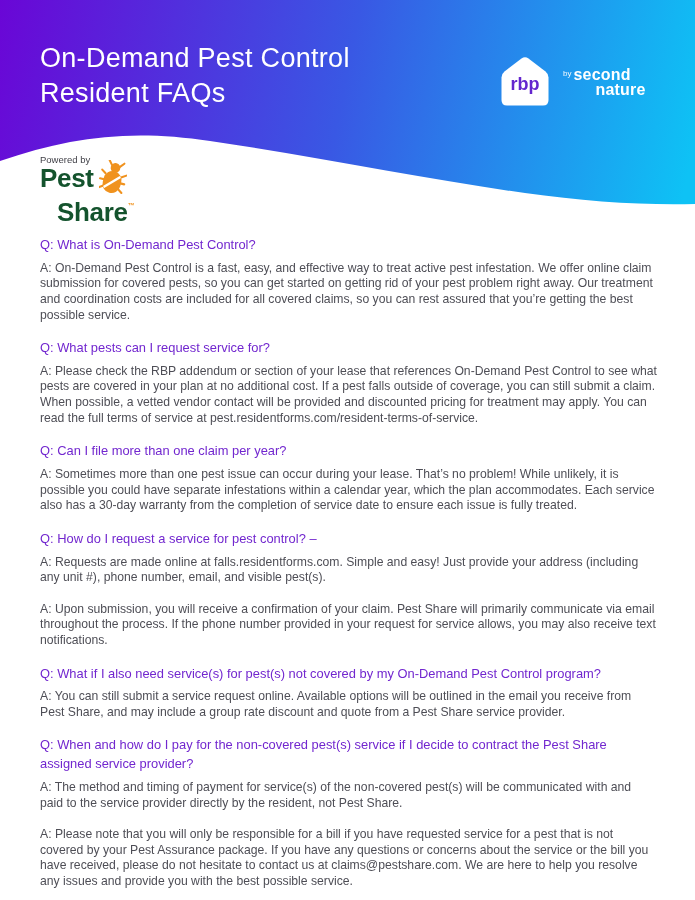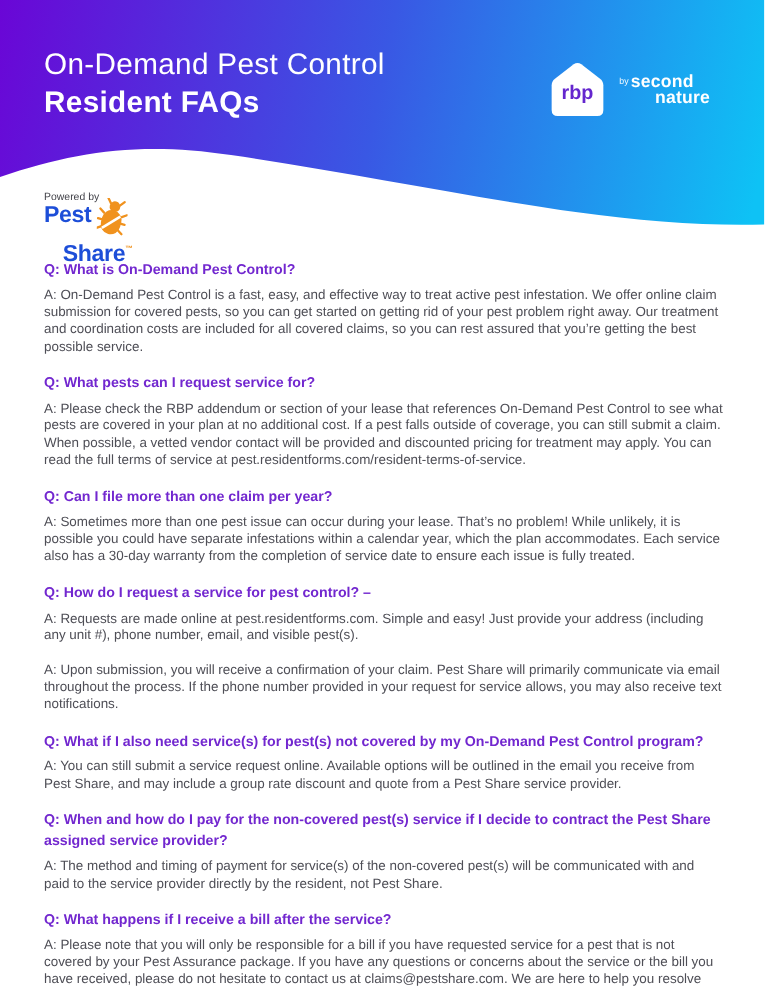--- a/index.html
+++ b/index.html
@@ -8,43 +8,43 @@
     font-family:"Liberation Sans","DejaVu Sans",sans-serif;
     -webkit-font-smoothing:antialiased;
   }
   .page{position:relative;width:695px;height:900px;background:#fff;}
 
   
   .header{position:absolute;top:0;left:0;width:554px;height:215px;}
   .header svg{position:absolute;top:0;left:0;display:block;}
   .header-titles{position:absolute;top:42px;left:40px;color:#fff;}
   .title-line1{font-size:27px;font-weight:400;letter-spacing:.3px;line-height:1.25;}
-  .title-line2{font-size:27px;font-weight:700;letter-spacing:.3px;line-height:1.3;}
+  .title-line2{font-size:27px;font-weight:400;letter-spacing:.3px;line-height:1.3;}
 
   
   .rbp-lockup{position:absolute;top:52px;left:497px;display:flex;align-items:center;}
   .rbp-mark{position:relative;width:56px;height:60px;}
   .rbp-mark svg{display:block;}
   .byline{margin-left:10px;color:#fff;display:flex;align-items:flex-start;}
   .byline .by{font-size:8px;font-weight:400;margin-top:2px;margin-right:2px;opacity:.95;text-align:center;}
   .byline .stack{display:flex;flex-direction:column;font-weight:700;font-size:16px;line-height:.95;letter-spacing:.2px;}
   .byline .stack .nature{margin-left:22px;}
 
   
-  .pestshare{position:absolute;top:174px;left:40px;width:130px;}
+  .pestshare{position:absolute;top:154px;left:40px;width:130px;}
   .ps-powered{font-size:9.5px;color:#3f3f46;font-weight:400;margin-bottom:1px;}
   .ps-row{display:flex;align-items:flex-start;}
-  .ps-word{color:#1d4ed8;font-weight:700;font-size:21px;line-height:.95;letter-spacing:-.3px;}
+  .ps-word{color:#14532d;font-weight:700;font-size:26px;line-height:.95;letter-spacing:-.3px;}
   .ps-word2-row{margin-left:17px;display:flex;align-items:flex-start;}
   .ps-tm{color:#f0921e;font-size:7px;font-weight:700;margin-top:2px;}
   .ps-bug{margin-left:5px;margin-top:-6px;}
 
   
   .content{position:absolute;top:236px;left:40px;width:617px;}
-  .faq-q{color:#7227cf;font-weight:700;font-size:12.9px;line-height:1.45;margin:0 0 6px 0;}
+  .faq-q{color:#7227cf;font-weight:400;font-size:12.9px;line-height:1.45;margin:0 0 6px 0;}
   .faq-a{color:#4e4e56;font-weight:400;font-size:12.2px;line-height:1.28;margin:0 0 16px 0;}
 </style>
 </head>
 <body>
 
 <div class="page">
 
   <div class="header">
     <svg width="695" height="215" viewBox="0 0 695 215" aria-hidden="true">
       <defs>
@@ -117,23 +117,22 @@
   </div>
 
   <div class="content">
       <div class="faq-q">Q: What is On-Demand Pest Control?</div>
       <div class="faq-a">A: On-Demand Pest Control is a fast, easy, and effective way to treat active pest infestation. We offer online claim submission for covered pests, so you can get started on getting rid of your pest problem right away. Our treatment and coordination costs are included for all covered claims, so you can rest assured that you’re getting the best possible service.</div>
       <div class="faq-q">Q: What pests can I request service for?</div>
       <div class="faq-a">A: Please check the RBP addendum or section of your lease that references On-Demand Pest Control to see what pests are covered in your plan at no additional cost. If a pest falls outside of coverage, you can still submit a claim. When possible, a vetted vendor contact will be provided and discounted pricing for treatment may apply. You can read the full terms of service at pest.residentforms.com/resident-terms-of-service.</div>
       <div class="faq-q">Q: Can I file more than one claim per year?</div>
       <div class="faq-a">A: Sometimes more than one pest issue can occur during your lease. That’s no problem! While unlikely, it is possible you could have separate infestations within a calendar year, which the plan accommodates. Each service also has a 30-day warranty from the completion of service date to ensure each issue is fully treated.</div>
       <div class="faq-q">Q: How do I request a service for pest control? –</div>
-      <div class="faq-a">A: Requests are made online at pest.residentforms.com. Simple and easy! Just provide your address (including any unit #), phone number, email, and visible pest(s).</div>
+      <div class="faq-a">A: Requests are made online at falls.residentforms.com. Simple and easy! Just provide your address (including any unit #), phone number, email, and visible pest(s).</div>
       <div class="faq-a">A: Upon submission, you will receive a confirmation of your claim. Pest Share will primarily communicate via email throughout the process. If the phone number provided in your request for service allows, you may also receive text notifications.</div>
       <div class="faq-q">Q: What if I also need service(s) for pest(s) not covered by my On-Demand Pest Control program?</div>
       <div class="faq-a">A: You can still submit a service request online. Available options will be outlined in the email you receive from Pest Share, and may include a group rate discount and quote from a Pest Share service provider.</div>
       <div class="faq-q">Q: When and how do I pay for the non-covered pest(s) service if I decide to contract the Pest Share assigned service provider?</div>
       <div class="faq-a">A: The method and timing of payment for service(s) of the non-covered pest(s) will be communicated with and paid to the service provider directly by the resident, not Pest Share.</div>
-      <div class="faq-q">Q: What happens if I receive a bill after the service?</div>
       <div class="faq-a">A: Please note that you will only be responsible for a bill if you have requested service for a pest that is not covered by your Pest Assurance package. If you have any questions or concerns about the service or the bill you have received, please do not hesitate to contact us at claims@pestshare.com. We are here to help you resolve any issues and provide you with the best possible service.</div>
     </div>
 
 </div>
 
 </body></html>

